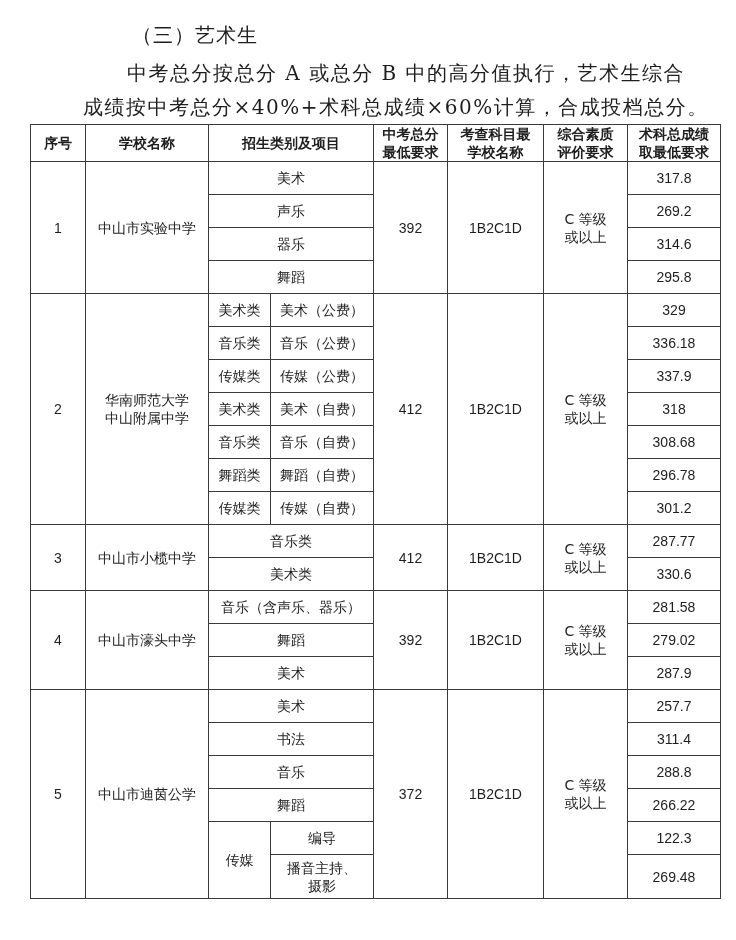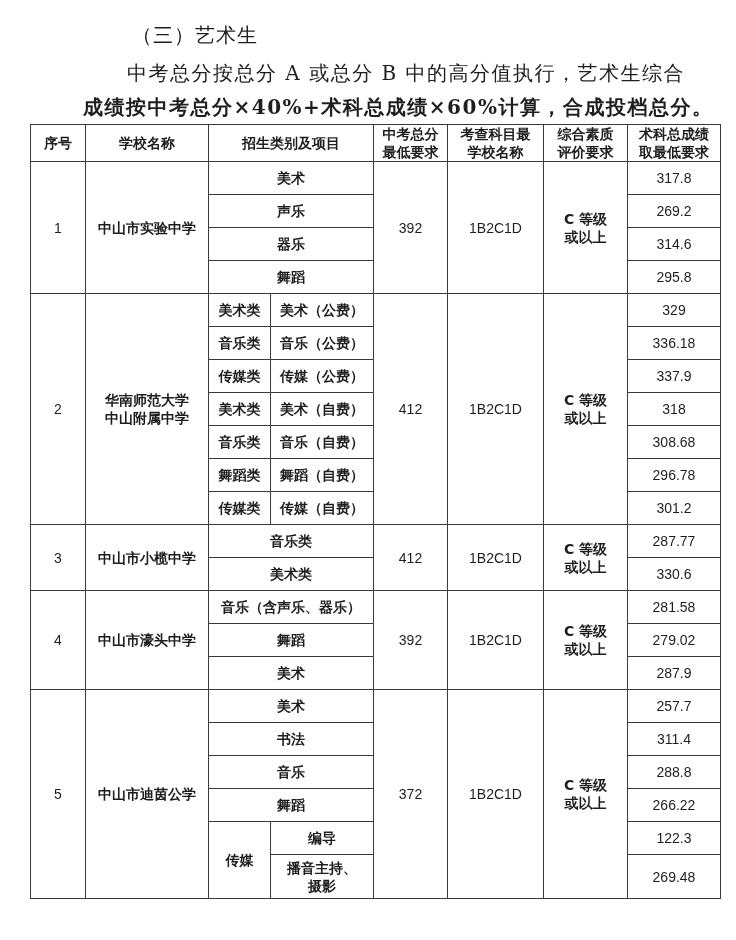--- a/index.html
+++ b/index.html
@@ -1,28 +1,28 @@
 <!DOCTYPE html>
 <html><head>
 <meta charset="utf-8">
 <style>
   html, body { margin: 0; padding: 0; background: #ffffff; }
   body { width: 736px; height: 940px; position: relative; overflow: hidden;
          font-family: "DejaVu Serif", "Liberation Serif", serif; color: #1e1e1e; }
   .heading { position: absolute; left: 132px; top: 22px; font-size: 20px; letter-spacing: 1px; }
   .para { position: absolute; font-size: 20px; letter-spacing: 1.5px; white-space: nowrap; }
   .p1 { left: 127px; top: 60px; text-align: center; }
-  .p2 { left: 83px; top: 94px; font-weight: bold; }
+  .p2 { left: 83px; top: 94px; }
   table.grid { position: absolute; left: 30px; top: 124px; border-collapse: collapse;
                table-layout: fixed; width: 690px; }
   table.grid td, table.grid th { border: 1.5px solid #3a3a3a; padding: 0; text-align: center;
                vertical-align: middle; font-size: 14px; line-height: 18px; }
   table.grid th { font-family: "DejaVu Sans", "Liberation Sans", sans-serif; font-weight: bold;
                font-size: 14px; height: 35px; }
-  .sans { font-family: "DejaVu Sans", "Liberation Sans", sans-serif; font-size: 14px; font-weight: bold; }
+  .sans { font-family: "DejaVu Sans", "Liberation Sans", sans-serif; font-size: 14px; }
   .serif { font-family: Liberation Sans, sans-serif; font-size: 15px; }
   .row34 { height: 33px; }
   .rowtall { height: 44px; }
 </style>
 </head>
 <body>
 
 <div class="heading">（三）艺术生</div>
 <div class="para p1">中考总分按总分 A 或总分 B 中的高分值执行，艺术生综合</div>
 <div class="para p2">成绩按中考总分×40%+术科总成绩×60%计算，合成投档总分。</div>

